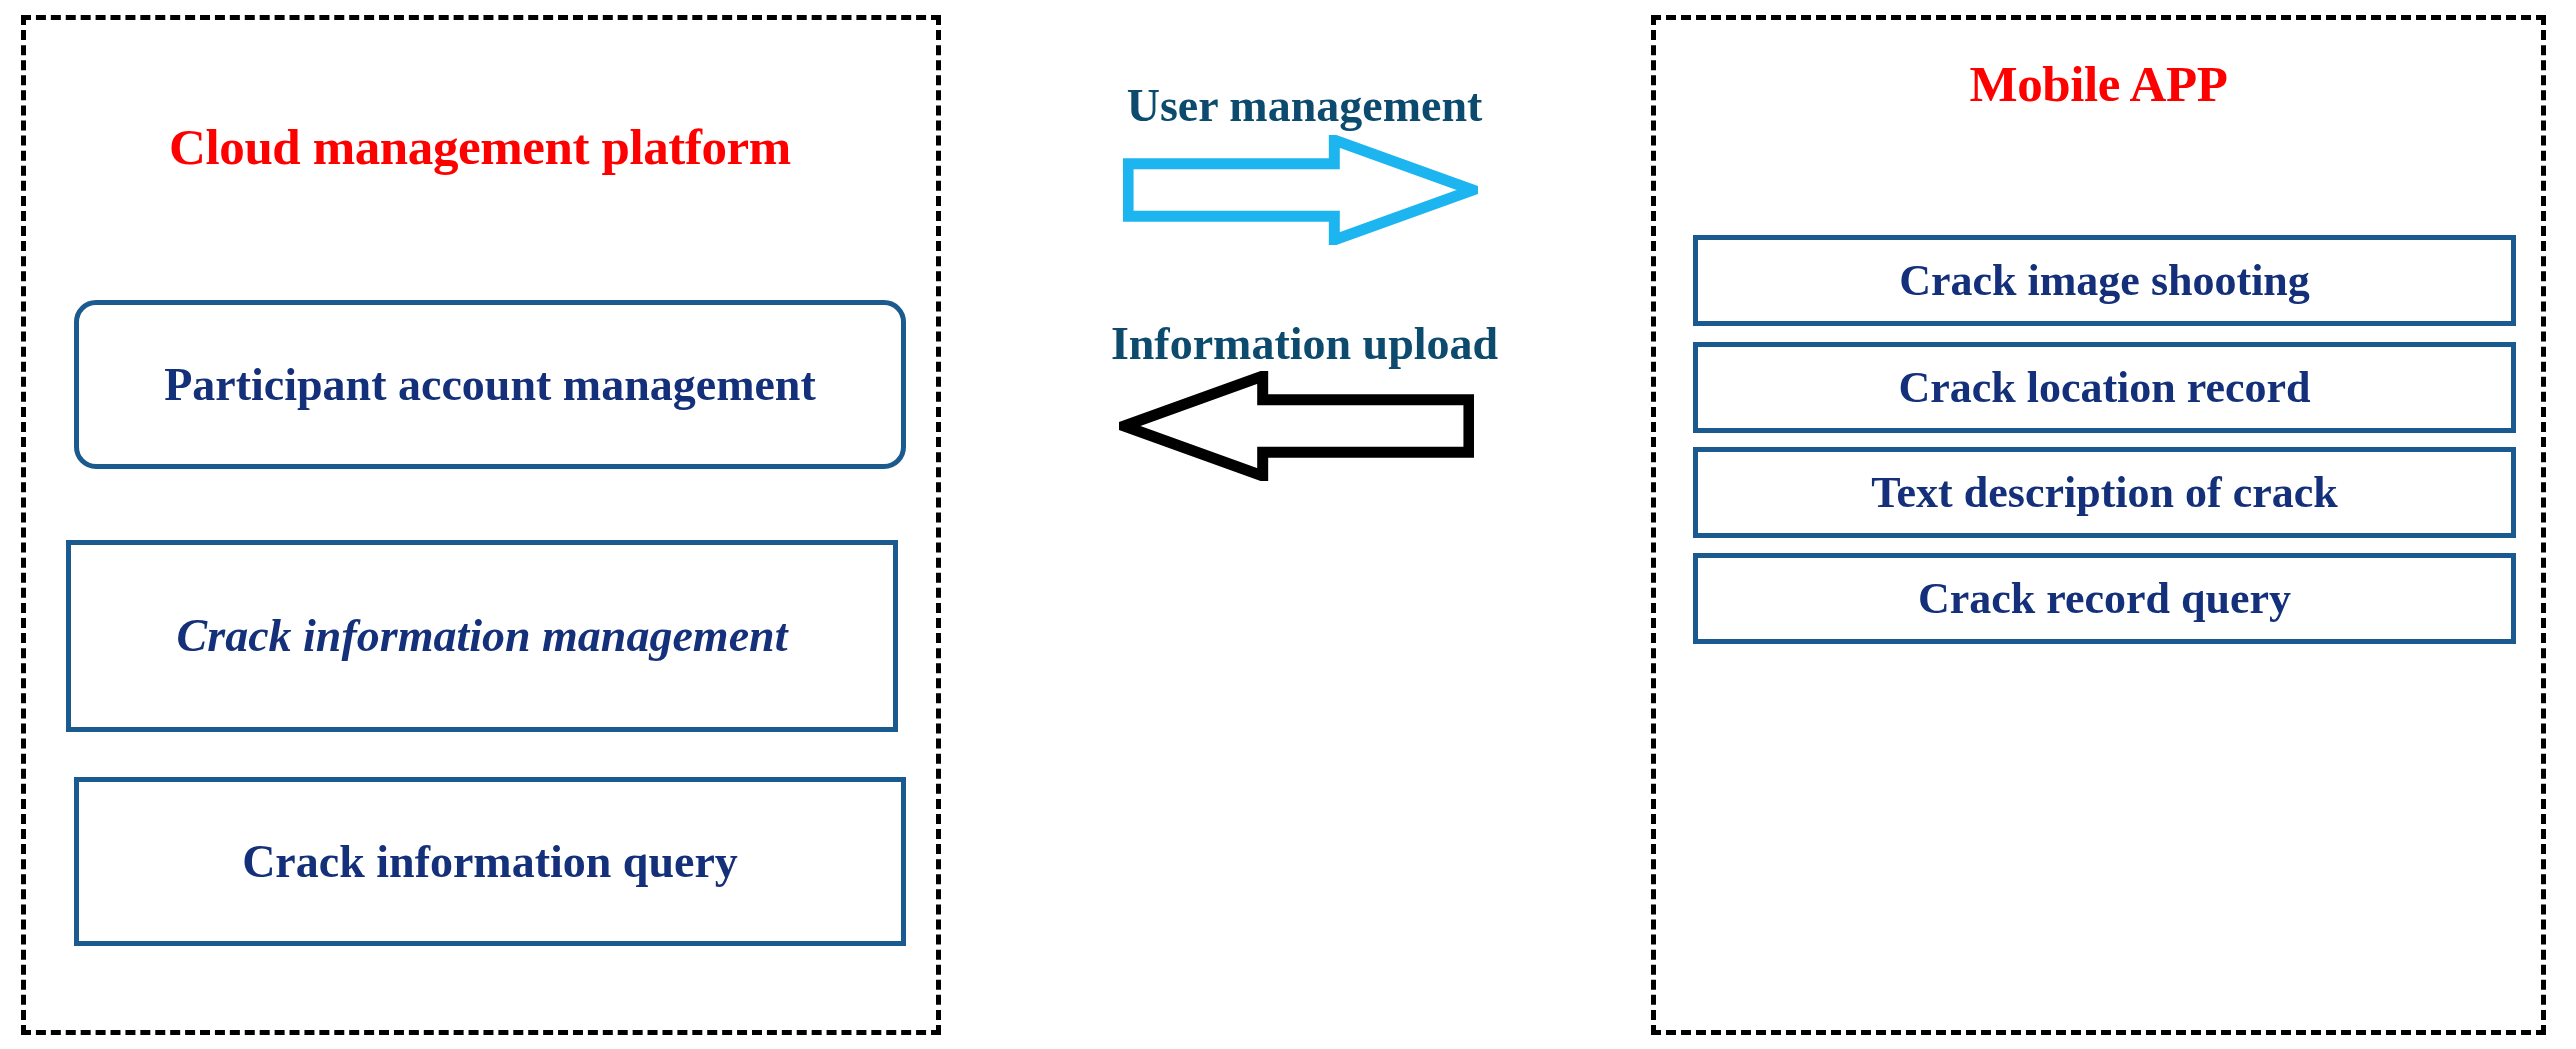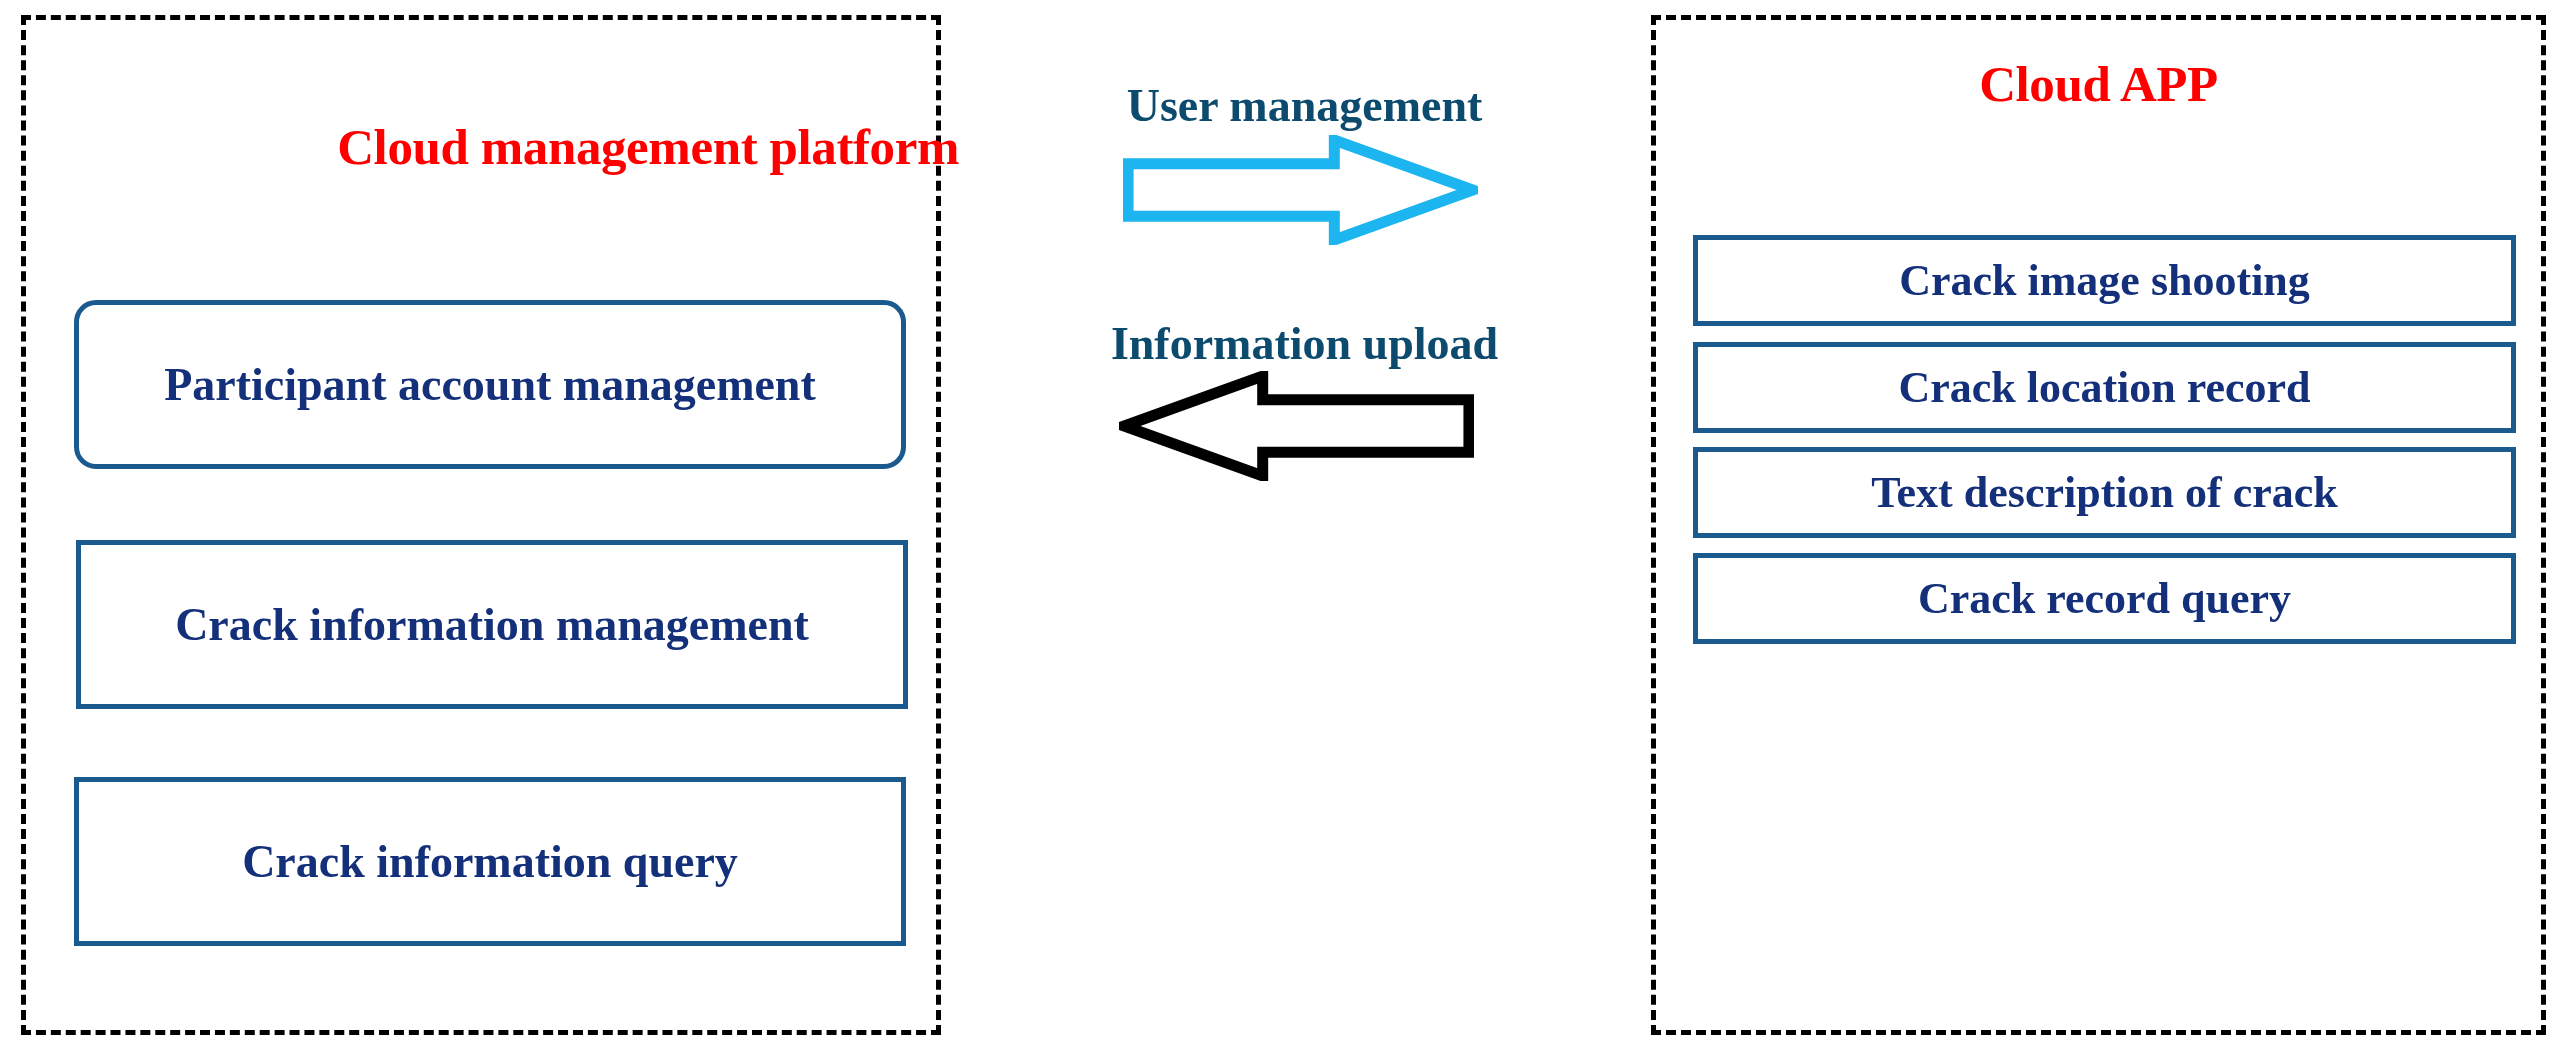--- a/index.html
+++ b/index.html
@@ -47,22 +47,21 @@
     font-weight: bold;
     font-size: 51px;
     line-height: 1;
     white-space: nowrap;
     letter-spacing: -0.4px;
   }
   #title-cloud {
     left: 41px;
     top: 122px;
     width: 878px;
-    text-align: right;
-    margin-left: 40px;
+    text-align: center;
   }
   #title-app {
     left: 1655px;
     top: 59px;
     width: 887px;
     text-align: center;
   }
 
   
   .feature-box {
@@ -78,21 +77,21 @@
   .feature-label {
     color: #14307A;
     font-weight: bold;
     font-size: 46px;
     line-height: 1.12;
     padding: 0 10px;
   }
 
   
   #box-cloud-0 { left: 74px;  top: 300px;  width: 832px; height: 169px; border-radius: 22px; }
-  #box-cloud-1 { left: 76px;  top: 540px;  width: 832px; height: 169px; }
+  #box-cloud-1 { left: 66px;  top: 540px;  width: 832px; height: 192px; font-style: italic; }
   #box-cloud-2 { left: 74px;  top: 777px;  width: 832px; height: 169px; text-align: right; }
 
   
   #box-app-0 { left: 1693px; top: 235px; width: 823px; height: 91px; }
   #box-app-1 { left: 1693px; top: 342px; width: 823px; height: 91px; }
   #box-app-2 { left: 1693px; top: 447px; width: 823px; height: 91px; }
   #box-app-3 { left: 1693px; top: 553px; width: 823px; height: 91px; }
 
   
   .feature-box.compact .feature-label { font-size: 44px; }
@@ -149,21 +148,21 @@
   <div class="flow-label" id="flow-label-1">Information upload</div>
 
   <div class="flow-arrow" id="flow-arrow-1">
     <svg viewBox="0 0 420 130" width="355" height="110" preserveAspectRatio="none">
       <polygon points="414,34 170,34 170,6 6,65 170,124 170,96 414,96" fill="#FFFFFF" stroke="#000000" stroke-width="13" stroke-linejoin="miter"></polygon>
     </svg>
   </div>
 
   <div class="panel" id="panel-app"></div>
 
-  <div class="panel-title" id="title-app">Cloud APP</div>
+  <div class="panel-title" id="title-app">Mobile APP</div>
 
   <div class="feature-box compact" id="box-app-1">
     <span class="feature-label">Crack location record</span>
   </div>
 
   <div class="feature-box compact" id="box-app-0">
     <span class="feature-label">Crack image shooting</span>
   </div>
 
   <div class="feature-box compact" id="box-app-2">

